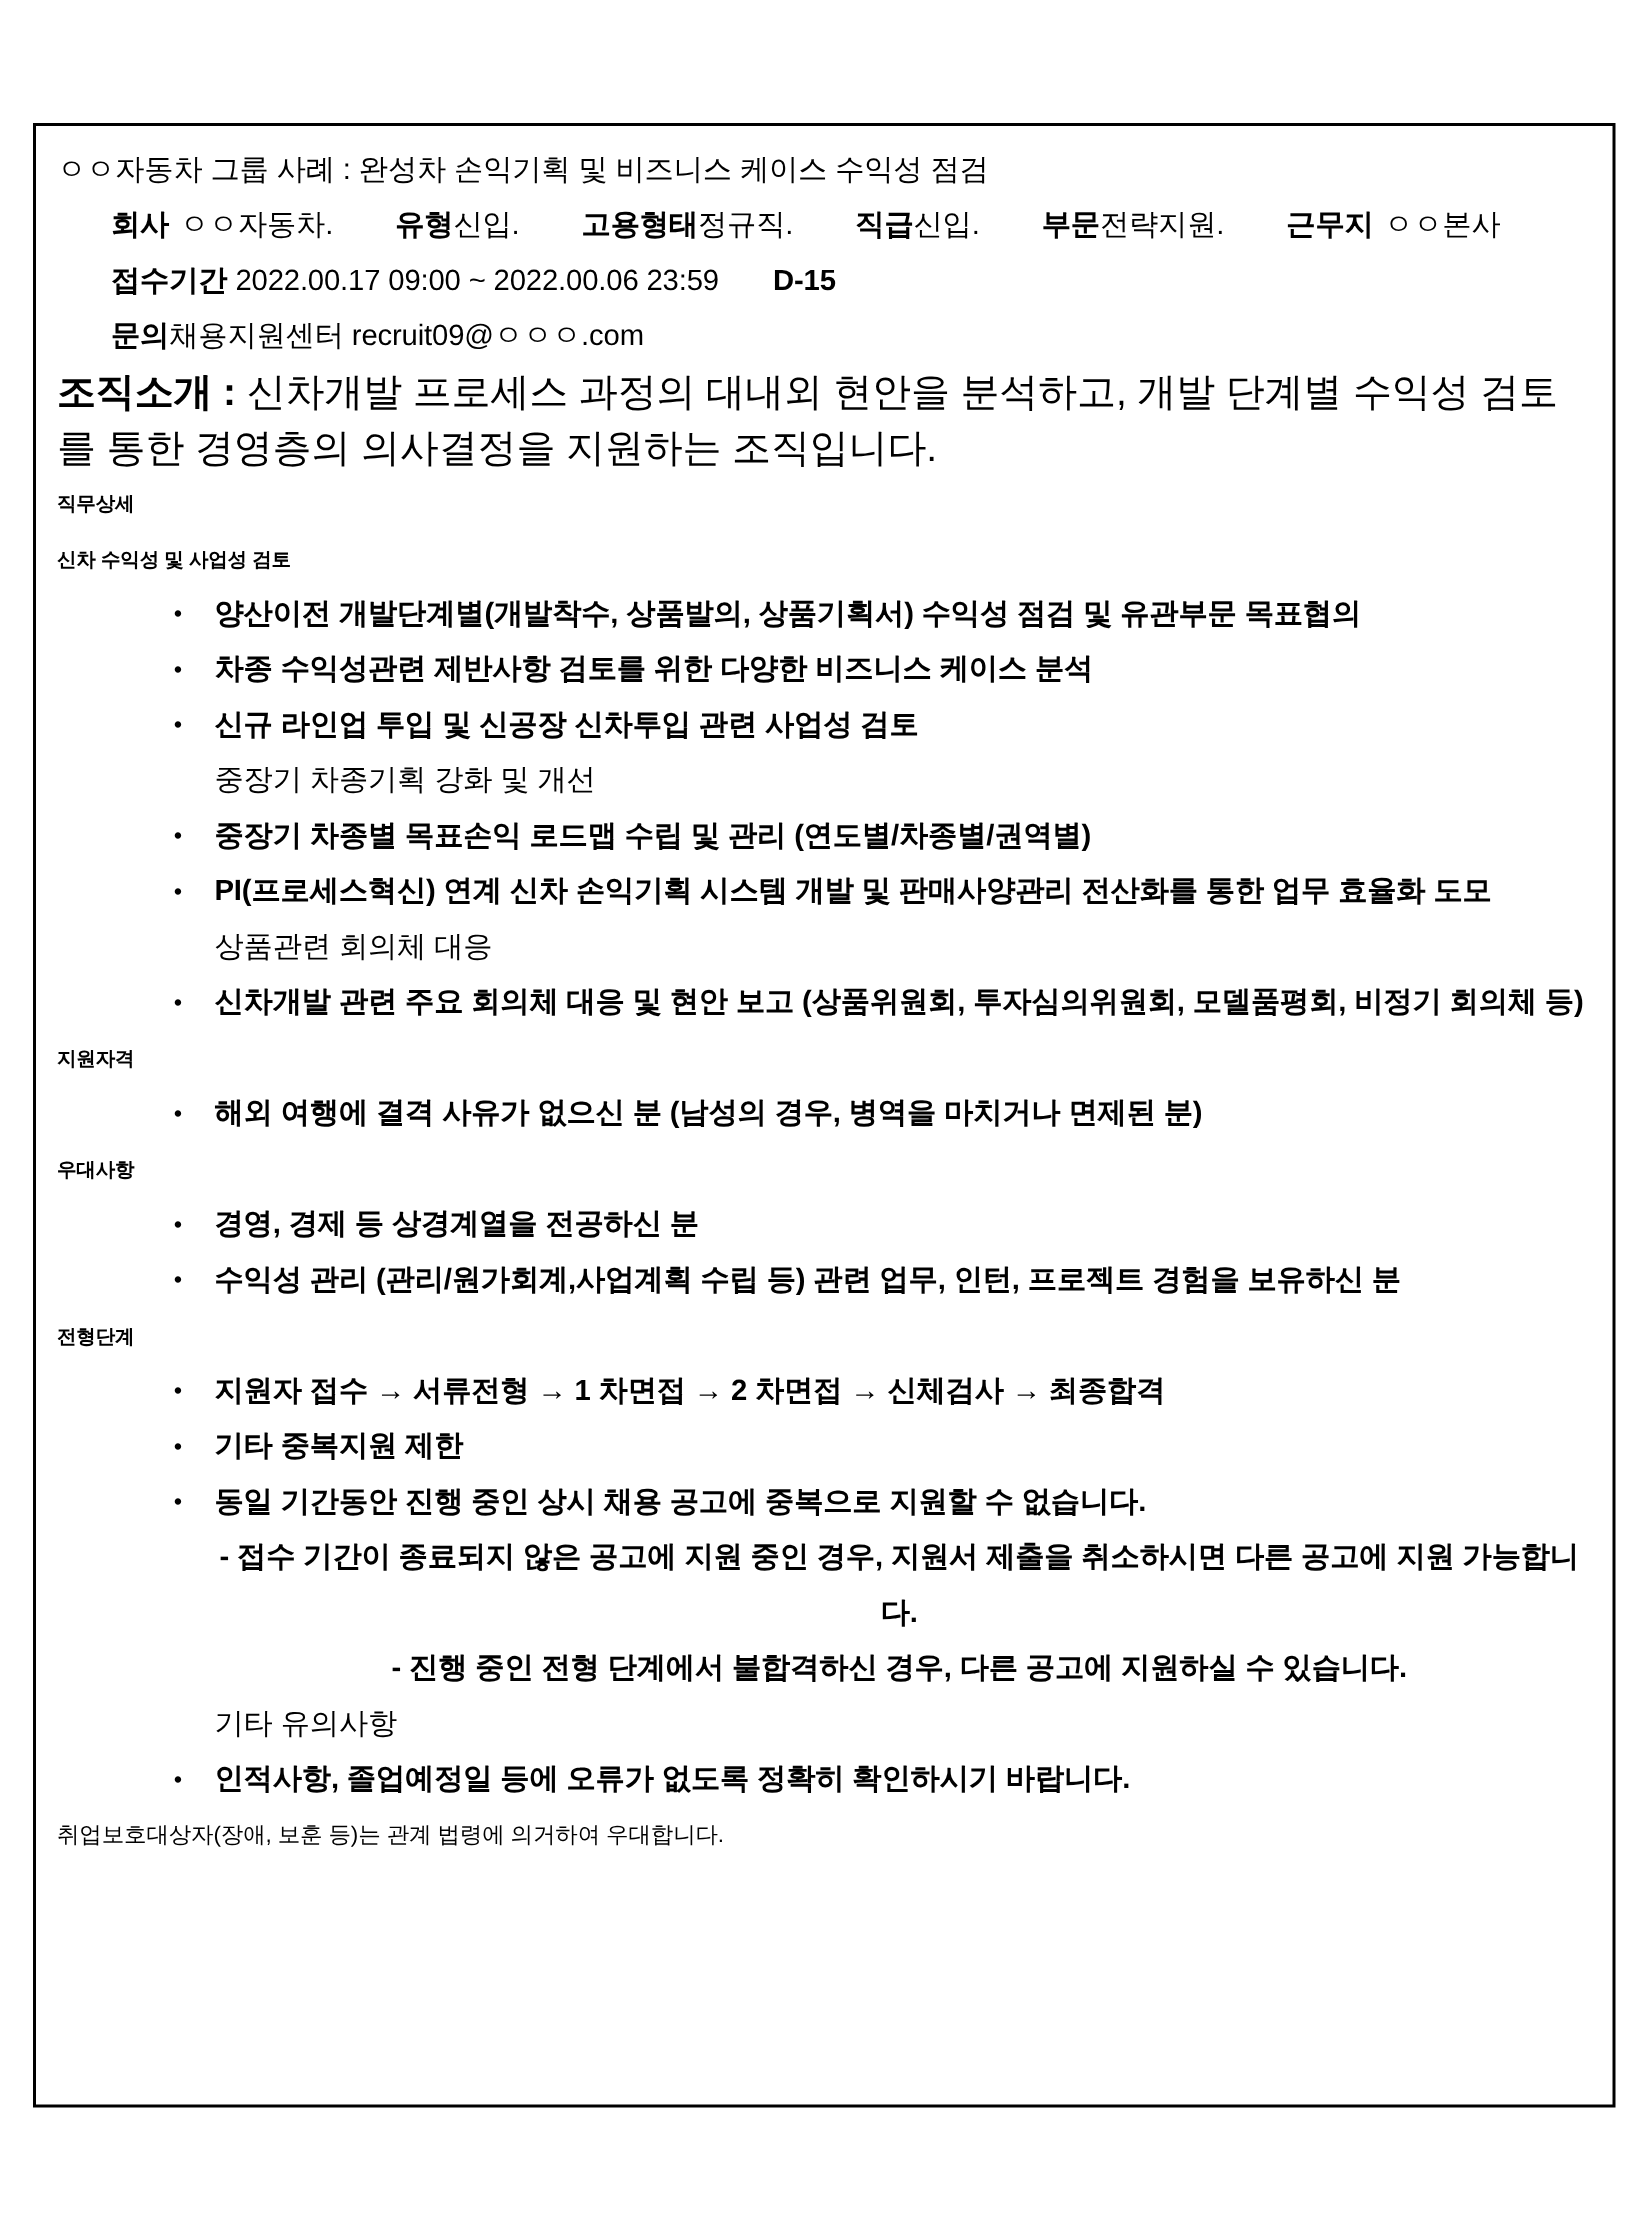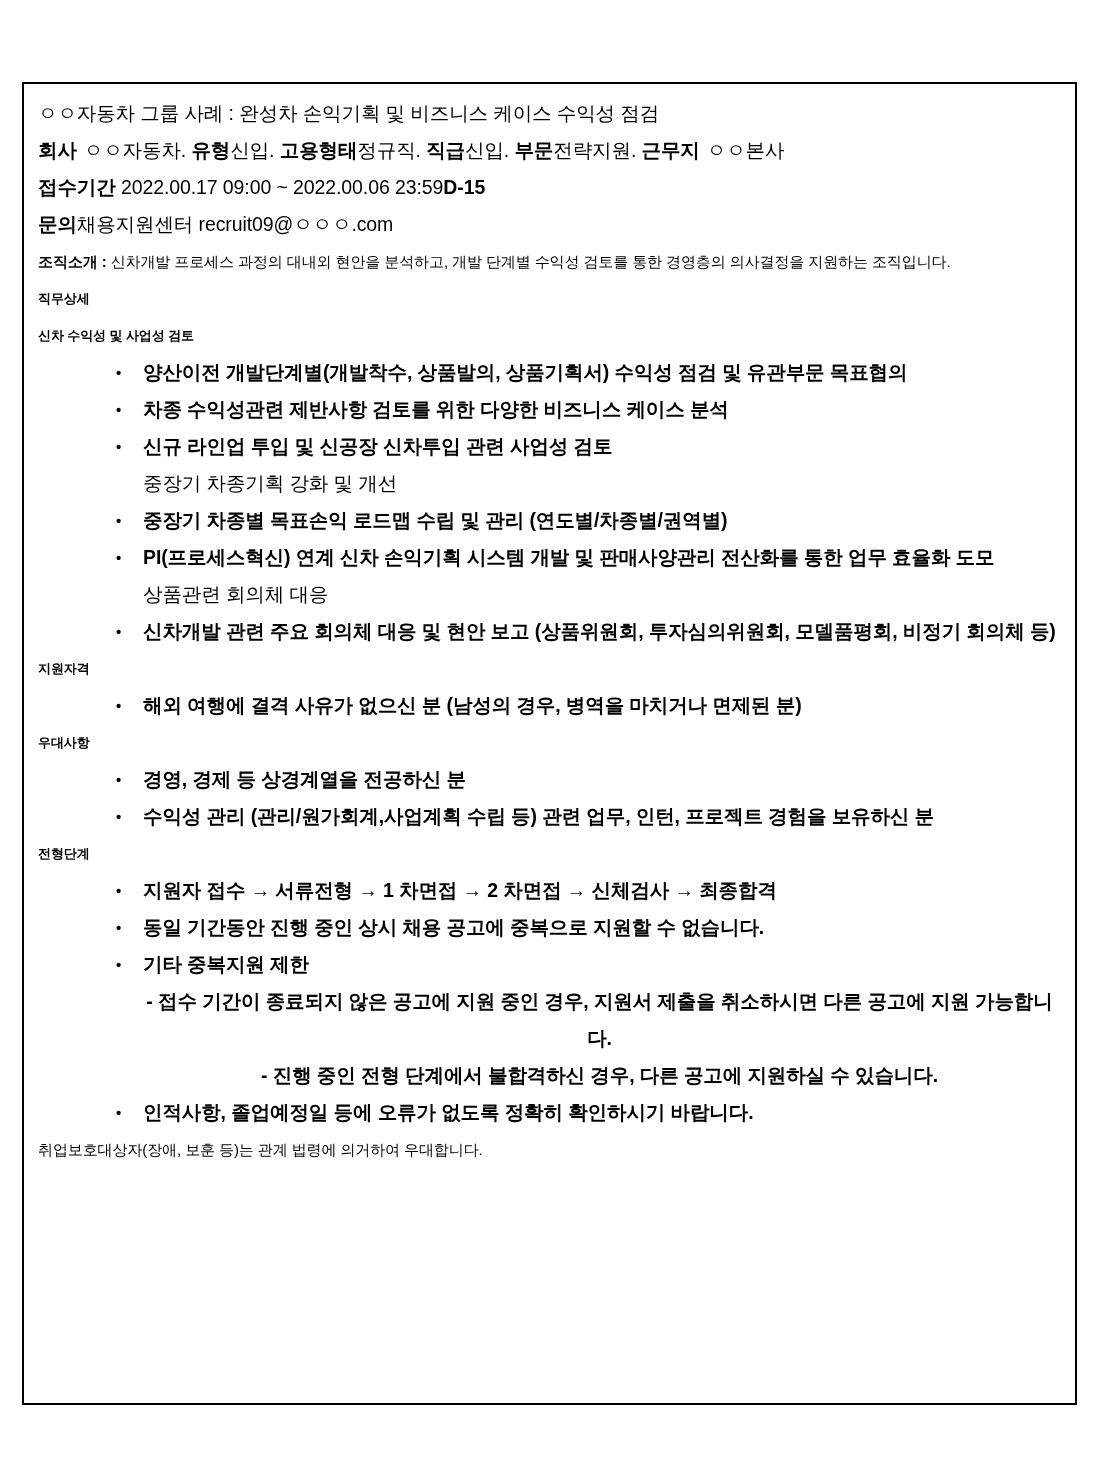--- a/index.html
+++ b/index.html
@@ -47,34 +47,34 @@
     font-size: 19.5px;
     line-height: 38px;
     font-weight: normal;
   }
 
   
   .meta-line {
     font-size: 19.5px;
     line-height: 37px;
   }
-  .meta-line .lbl { font-weight: bold; }
+  .meta-line .lbl { font-weight: bold; margin-left: 36px; }
   .meta-line .val { font-weight: normal; }
   .meta-line .sp { display: inline-block; width: 7px; }
 
   
   .section-head {
     font-weight: bold;
     font-size: 13px;
     line-height: 37px;
   }
 
   
   .para {
-    font-size: 15px;
+    font-size: 26px;
     line-height: 37px;
     font-weight: normal;
   }
   .para .lbl { font-weight: bold; }
 
   
   ul.bullets {
     list-style: none;
     margin: 0;
     padding: 0;
@@ -165,24 +165,25 @@
 
       <div class="section-head">우대사항</div>
       <ul class="bullets">
         <li class="bulleted">경영, 경제 등 상경계열을 전공하신 분</li>
         <li class="bulleted">수익성 관리 (관리/원가회계,사업계획 수립 등) 관련 업무, 인턴, 프로젝트 경험을 보유하신 분</li>
       </ul>
 
       <div class="section-head">전형단계</div>
       <ul class="bullets">
         <li class="bulleted bold-item">지원자 접수 → 서류전형 → 1 차면접 → 2 차면접 → 신체검사 → 최종합격</li>
+        <li class="bulleted bold-item">기타 중복지원 제한</li>
         <li class="bulleted">동일 기간동안 진행 중인 상시 채용 공고에 중복으로 지원할 수 없습니다.</li>
-        <li class="bulleted bold-item">기타 중복지원 제한</li>
         <li class="dash">- 접수 기간이 종료되지 않은 공고에 지원 중인 경우, 지원서 제출을 취소하시면 다른 공고에 지원 가능합니다.</li>
         <li class="dash">- 진행 중인 전형 단계에서 불합격하신 경우, 다른 공고에 지원하실 수 있습니다.</li>
+        <li class="subhead">기타 유의사항</li>
         <li class="bulleted">인적사항, 졸업예정일 등에 오류가 없도록 정확히 확인하시기 바랍니다.</li>
       </ul>
 
       <div class="tail-line">취업보호대상자(장애, 보훈 등)는 관계 법령에 의거하여 우대합니다.</div>
 
     </div>
   </div>
 </div>
 
 </body></html>

